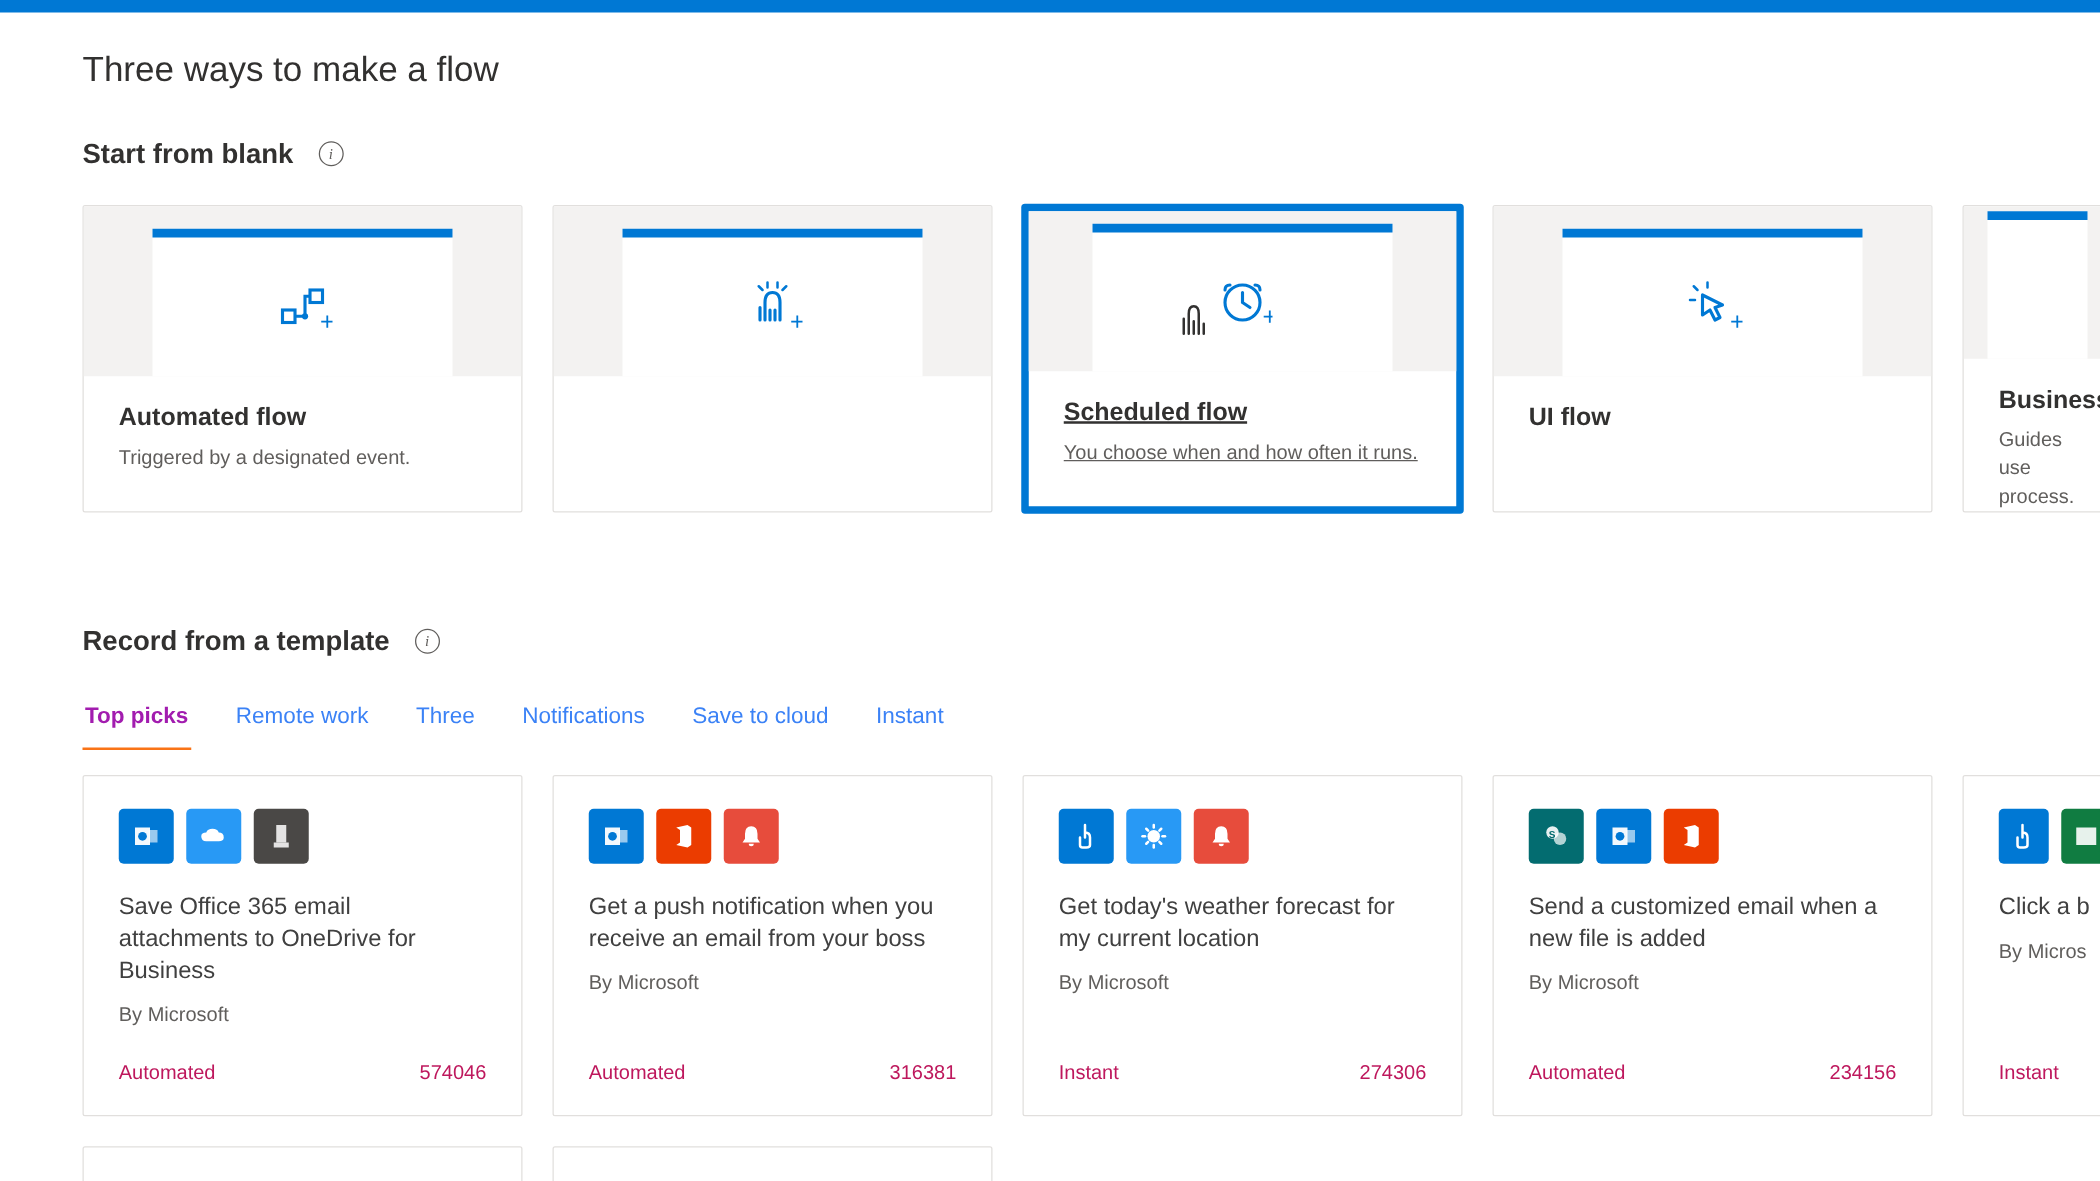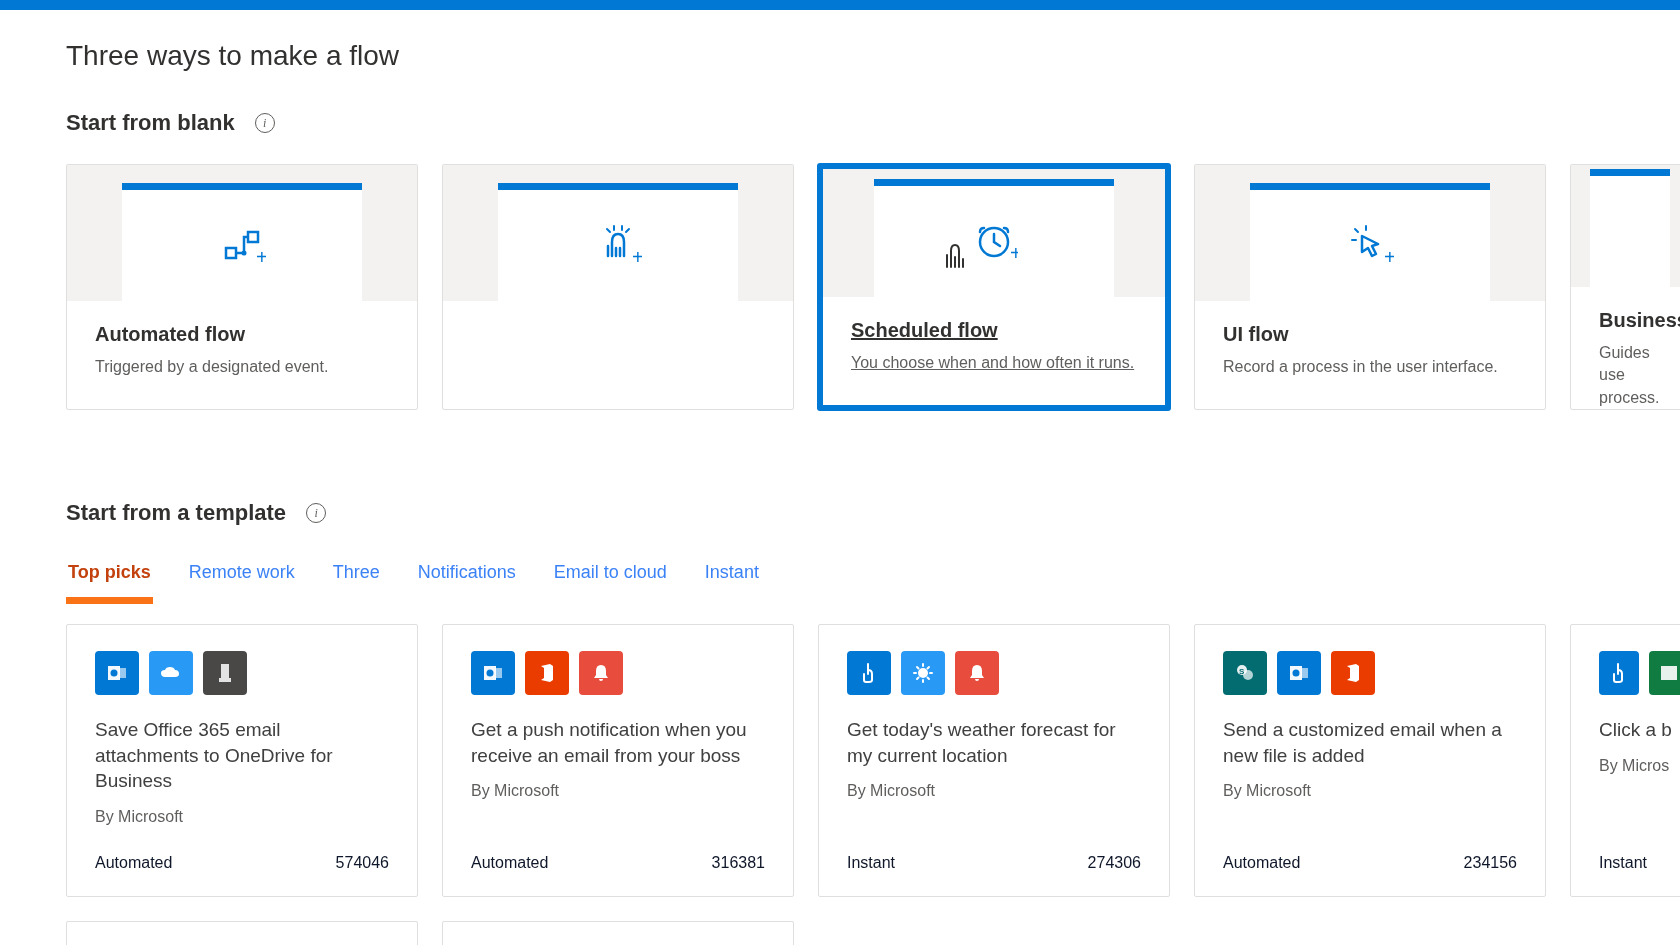--- a/index.html
+++ b/index.html
@@ -22,38 +22,38 @@
   .flow-card .card-desc { font-size:16px; color:#605e5c; line-height:1.4; }
   .flow-card.selected .card-title { text-decoration: underline; }
   .flow-card.selected .card-desc { text-decoration: underline; }
   .flow-card .flow-svg { width:48px; height:48px; }
   .flow-card .flow-svg .plus { font-size: 20px; fill:#0078d4; }
   .cursor-overlay { position:absolute; left:118px; top:70px; pointer-events:none; }
 
   .template-section { margin-top: 90px; }
   .tabs { display:flex; gap:34px; margin-top: 28px; margin-bottom: 20px; border-bottom: none; }
   .tab { font-size:18px; color:#3b82f6; padding:8px 2px 14px 2px; cursor:pointer; border-bottom:3px solid transparent; }
-  .tab.active { color:#c2410c; font-weight:600; border-bottom:7px solid #f97316; }
+  .tab.active { color:#a21caf; font-weight:600; border-bottom:2px solid #f97316; }
 
   .tmpl-row { display:flex; gap:24px; margin-top:12px; }
   .tmpl-card { width:352px; border:1px solid #e1dfdd; border-radius:2px; padding:26px 28px 24px 28px; display:flex; flex-direction:column; cursor:pointer; background:#fff; flex-shrink:0; min-height:264px; }
   .tmpl-icons { display:flex; gap:10px; margin-bottom:22px; }
   .tmpl-icon { width:44px; height:44px; border-radius:4px; display:flex; align-items:center; justify-content:center; color:#fff; font-size:20px; }
   .ic-outlook { background:#0078d4; }
   .ic-onedrive { background:#2899f5; }
   .ic-gray { background:#4a4846; }
   .ic-office { background:#eb3c00; }
   .ic-notif { background:#e74c3c; }
   .ic-button { background:#0078d4; }
   .ic-weather { background:#2899f5; }
   .ic-excel { background:#107c41; }
   .ic-sp { background:#036c70; }
   .tmpl-title { font-size:19px; font-weight:400; color:#404040; line-height:1.35; margin-bottom:14px; }
   .tmpl-author { font-size:16px; color:#605e5c; margin-bottom:auto; }
-  .tmpl-footer { display:flex; justify-content:space-between; margin-top:28px; font-size:16px; color:#0f172a; }
+  .tmpl-footer { display:flex; justify-content:space-between; margin-top:28px; font-size:16px; color:#be185d; }
   .extra-row { display:flex; gap:24px; margin-top:24px; }
   .extra-row .tmpl-card { min-height: 30px; height:30px; padding:0; }
 </style>
 </head>
 <body>
 
 <div class="topbar"></div>
 
 <div class="page">
   <h1 class="page-title">Three ways to make a flow</h1>
@@ -121,48 +121,47 @@
           <div class="icon-inner">
         <svg class="flow-svg" viewBox="0 0 48 48">
           <path d="M16 14 L16 30 L22 26 L26 34 L30 32 L26 24 L32 22 Z" fill="none" stroke="#0078d4" stroke-width="2.5" stroke-linejoin="round"></path>
           <path d="M12 10 L9 7 M20 8 L20 4 M10 18 L6 18" stroke="#0078d4" stroke-width="2" stroke-linecap="round"></path>
           <text x="38" y="42" class="plus">+</text>
         </svg>
       </div>
         </div>
       <div class="text-area">
         <div class="card-title">UI flow</div>
-        <div class="card-desc">Record a process in the user interface.</div>
       </div>
     </div>
 
     <div class="flow-card" style="width:120px; overflow:hidden;">
       <div class="icon-area">
           <div class="icon-inner" style="width:80px;"></div>
         </div>
       <div class="text-area" style="padding-left:28px;">
         <div class="card-title">Business</div>
         <div class="card-desc">Guides use process.</div>
       </div>
     </div>
 
   </div>
 
   <div class="template-section">
     <div class="section-head">
-      <h2>Start from a template</h2>
+      <h2>Record from a template</h2>
       <span class="info-icon">i</span>
     </div>
 
     <div class="tabs">
       <div class="tab active">Top picks</div>
       <div class="tab">Remote work</div>
       <div class="tab">Three</div>
       <div class="tab">Notifications</div>
-      <div class="tab">Email to cloud</div>
+      <div class="tab">Save to cloud</div>
       <div class="tab">Instant</div>
     </div>
 
     <div class="tmpl-row">
 
       <div class="tmpl-card">
         <div class="tmpl-icons">
           <div class="tmpl-icon ic-outlook">
             <svg width="22" height="22" viewBox="0 0 22 22">
                 <rect x="2" y="4" width="12" height="14" fill="#fff" opacity="0.95"></rect>

